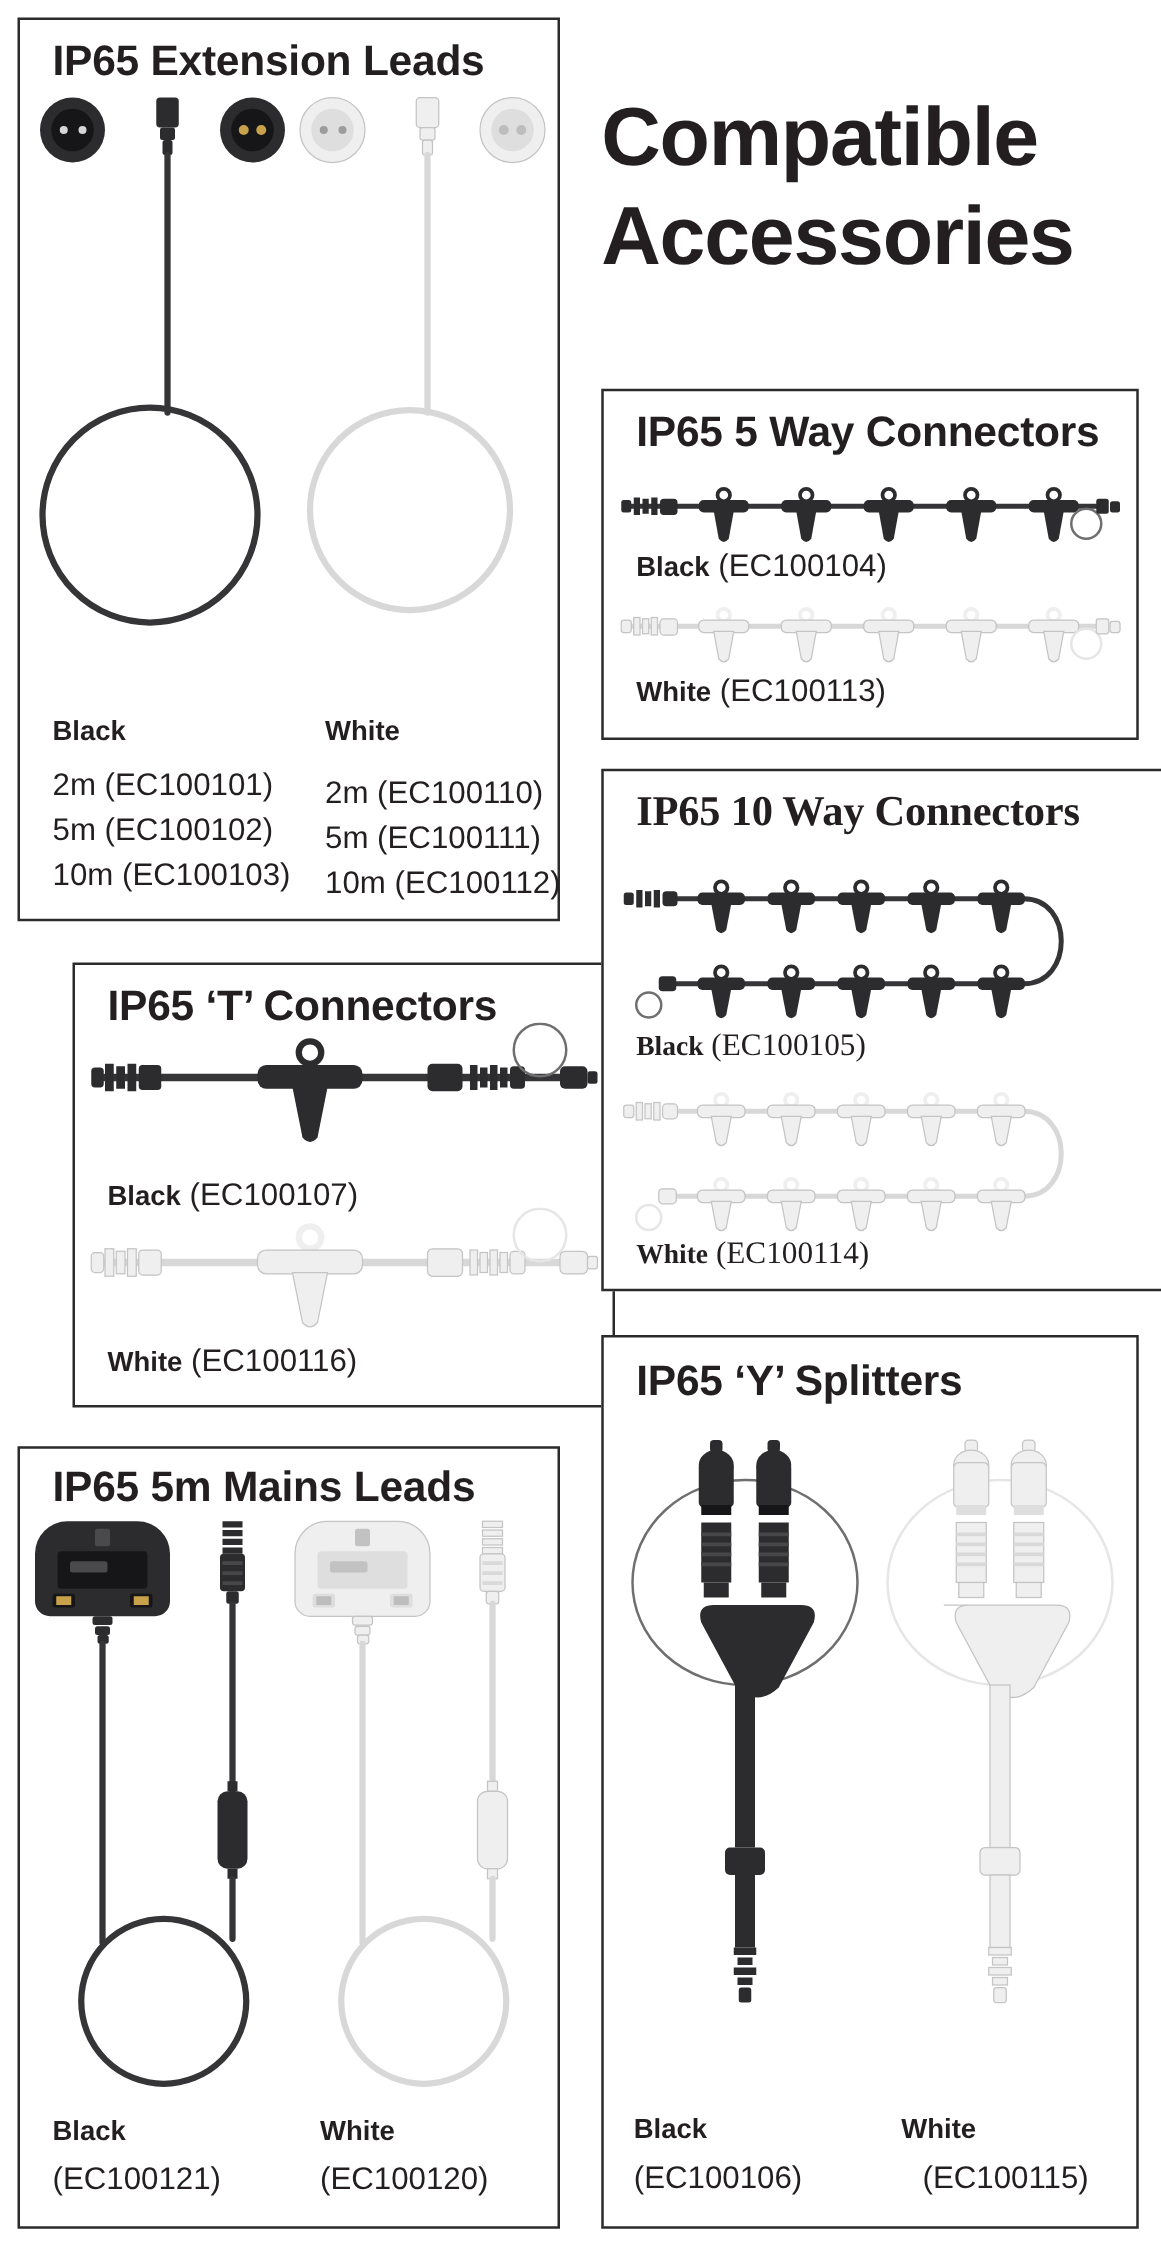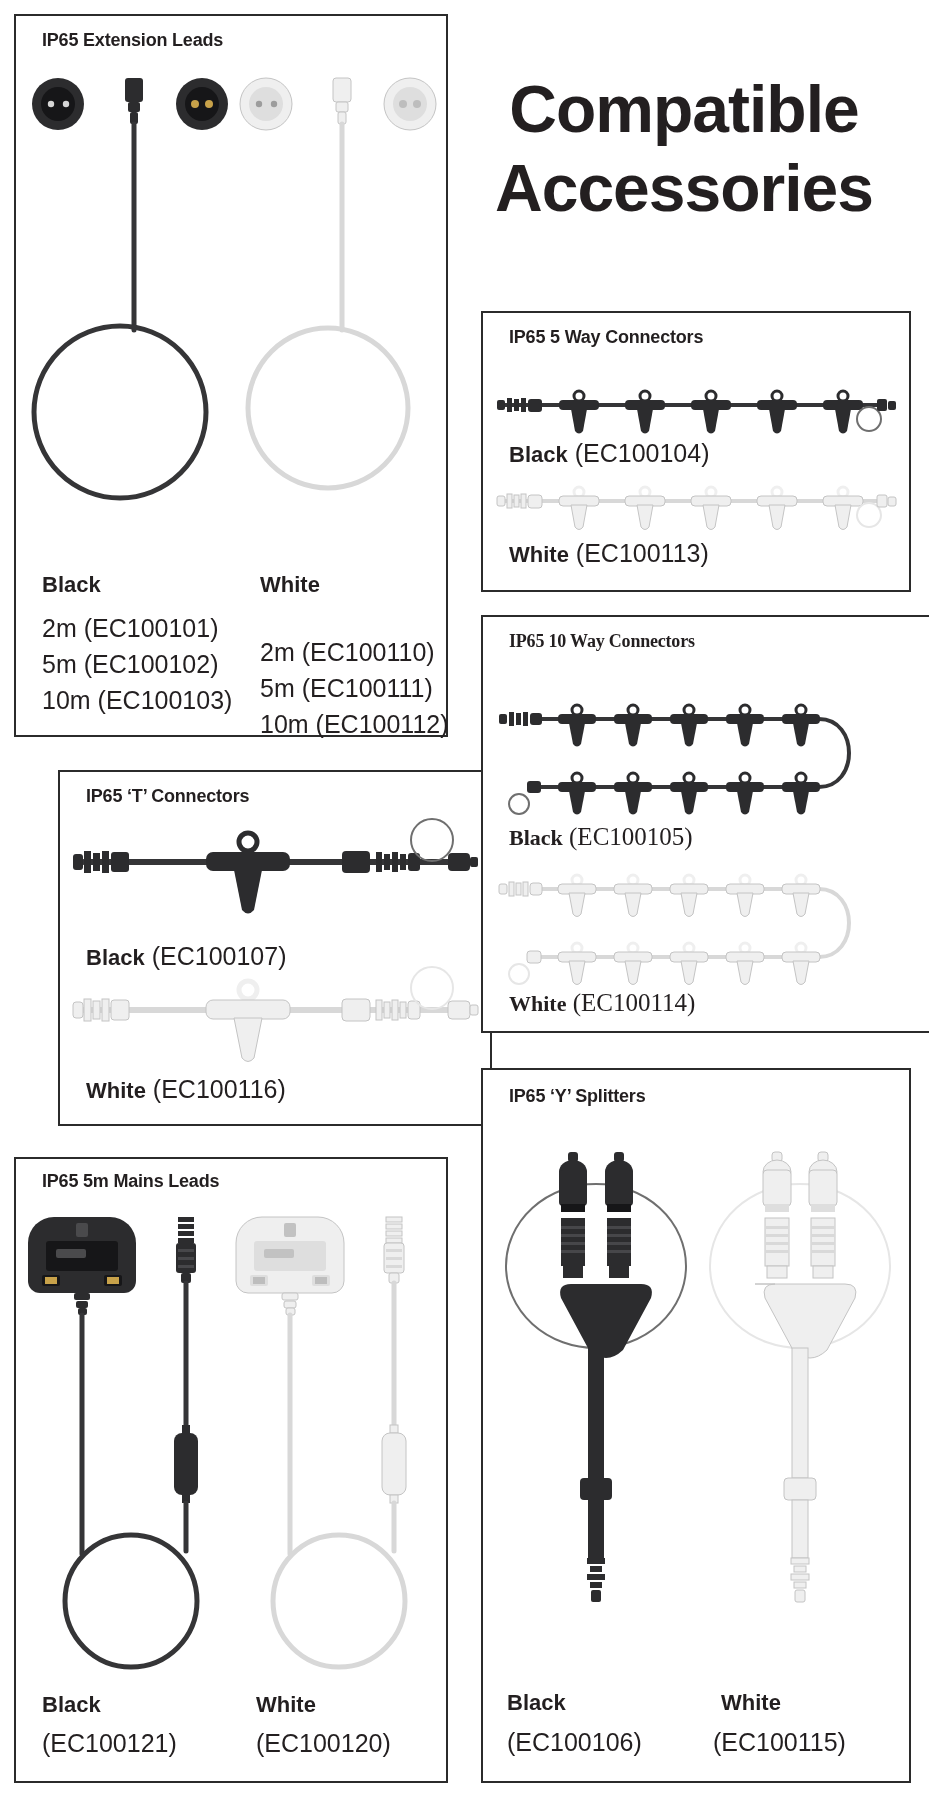--- a/index.html
+++ b/index.html
@@ -1,21 +1,21 @@
 <!DOCTYPE html>
 <html><head>
 <meta charset="utf-8">
 <style>
   html,body{margin:0;padding:0;background:#fff;}
   #page{
     position:relative;width:929px;height:1800px;background:#ffffff;
     font-family:"Liberation Sans",sans-serif;color:#231f20;overflow:hidden;
   }
   .box{position:absolute;border:2px solid #2b2b2b;background:#fff;box-sizing:border-box;}
-  .box-title{position:absolute;font-weight:700;font-size:18px;letter-spacing:-0.2px;white-space:nowrap;}
+  .box-title{position:absolute;font-weight:700;font-size:34px;letter-spacing:-0.2px;white-space:nowrap;}
   .page-heading{position:absolute;font-weight:700;font-size:66px;line-height:1.2;letter-spacing:-1px;}
   .label-line{position:absolute;font-size:25px;white-space:nowrap;}
   .bold{font-weight:700;font-size:22px;}
   .reg{font-weight:400;}
   .rows div{line-height:36px;}
   .prod{position:absolute;}
   .product-black{--body:#2c2c2e;--dark:#161618;--detail:#4a4a4c;--cable:#353537;--wire:#6f6f6f;--hole:#d6d6d6;--pin:#c8a24a;--rib:#47474a;--stroke:none;}
   .product-white{--body:#efefef;--dark:#dedede;--detail:#c2c2c2;--cable:#d8d8d8;--wire:#e6e6e6;--hole:#9c9c9c;--pin:#bdbdbd;--rib:#d9d9d9;--stroke:#c4c4c4;}
   .pb{fill:var(--body);stroke:var(--stroke);stroke-width:1;}
   .pd{fill:var(--dark);}
@@ -25,21 +25,21 @@
   .rib{fill:var(--rib);}
   .cable{fill:none;stroke:var(--cable);stroke-linecap:round;}
   .wire{fill:none;stroke:var(--wire);stroke-width:2;}
   .ring{fill:none;stroke:var(--body);}
 </style>
 </head>
 <body>
 
 <div id="page">
 
-  <div class="page-heading" style="left:463px;top:70px;width:442px;text-align:center;">Compatible Accessories</div>
+  <div class="page-heading" style="left:481px;top:70px;width:442px;">Compatible Accessories</div>
 
   <div class="box" style="left:14px;top:14px;width:434px;height:723px;">
     <div class="box-title" style="left:26px;top:14px;">IP65 Extension Leads</div>
 
     <svg class="prod product-black" style="left:6px;top:52px;" width="212" height="480" viewBox="0 0 212 480">
       <circle cx="36" cy="36" r="26" class="pb"></circle>
         <circle cx="36" cy="36" r="17" class="pd"></circle>
       <circle cx="29" cy="36" r="3.2" class="hole"></circle>
         <circle cx="44" cy="36" r="3.2" class="hole"></circle>
       <circle cx="180" cy="36" r="26" class="pb"></circle>
@@ -69,21 +69,21 @@
       <circle cx="98" cy="340" r="80" class="cable" stroke-width="5"></circle>
     </svg>
 
     <div class="label-line bold" style="left:26px;top:556px;">Black</div>
     <div class="label-line rows" style="left:26px;top:594px;">
       <div>2m (EC100101)</div>
       <div>5m (EC100102)</div>
       <div>10m (EC100103)</div>
     </div>
     <div class="label-line bold" style="left:244px;top:556px;">White</div>
-    <div class="label-line rows" style="left:244px;top:618px;">
+    <div class="label-line rows" style="left:244px;top:600px;">
       <div>2m (EC100110)</div>
       <div>5m (EC100111)</div>
       <div>10m (EC100112)</div>
     </div>
   </div>
 
   <div class="box" style="left:14px;top:770px;width:434px;height:356px;margin-left:44px;">
     <div class="box-title" style="left:26px;top:14px;">IP65 ‘T’ Connectors</div>
 
     <svg class="prod product-black" style="left:10px;top:46px;" width="410" height="104" viewBox="0 0 410 104">
@@ -407,16 +407,16 @@
       <rect x="86" y="420" width="18" height="6" class="pb"></rect>
         <rect x="89" y="428" width="12" height="6" class="pb"></rect>
       <rect x="86" y="436" width="18" height="6" class="pb"></rect>
         <rect x="89" y="444" width="12" height="6" class="pb"></rect>
       <rect x="90" y="452" width="10" height="12" rx="2" class="pb"></rect>
     </svg>
 
     <div class="label-line bold" style="left:24px;top:620px;">Black</div>
     <div class="label-line reg" style="left:24px;top:658px;">(EC100106)</div>
     <div class="label-line bold" style="left:238px;top:620px;">White</div>
-    <div class="label-line reg" style="left:230px;top:658px;">(EC100115)</div>
+    <div class="label-line reg" style="left:255px;top:658px;">(EC100115)</div>
   </div>
 
 </div>
 
 </body></html>

